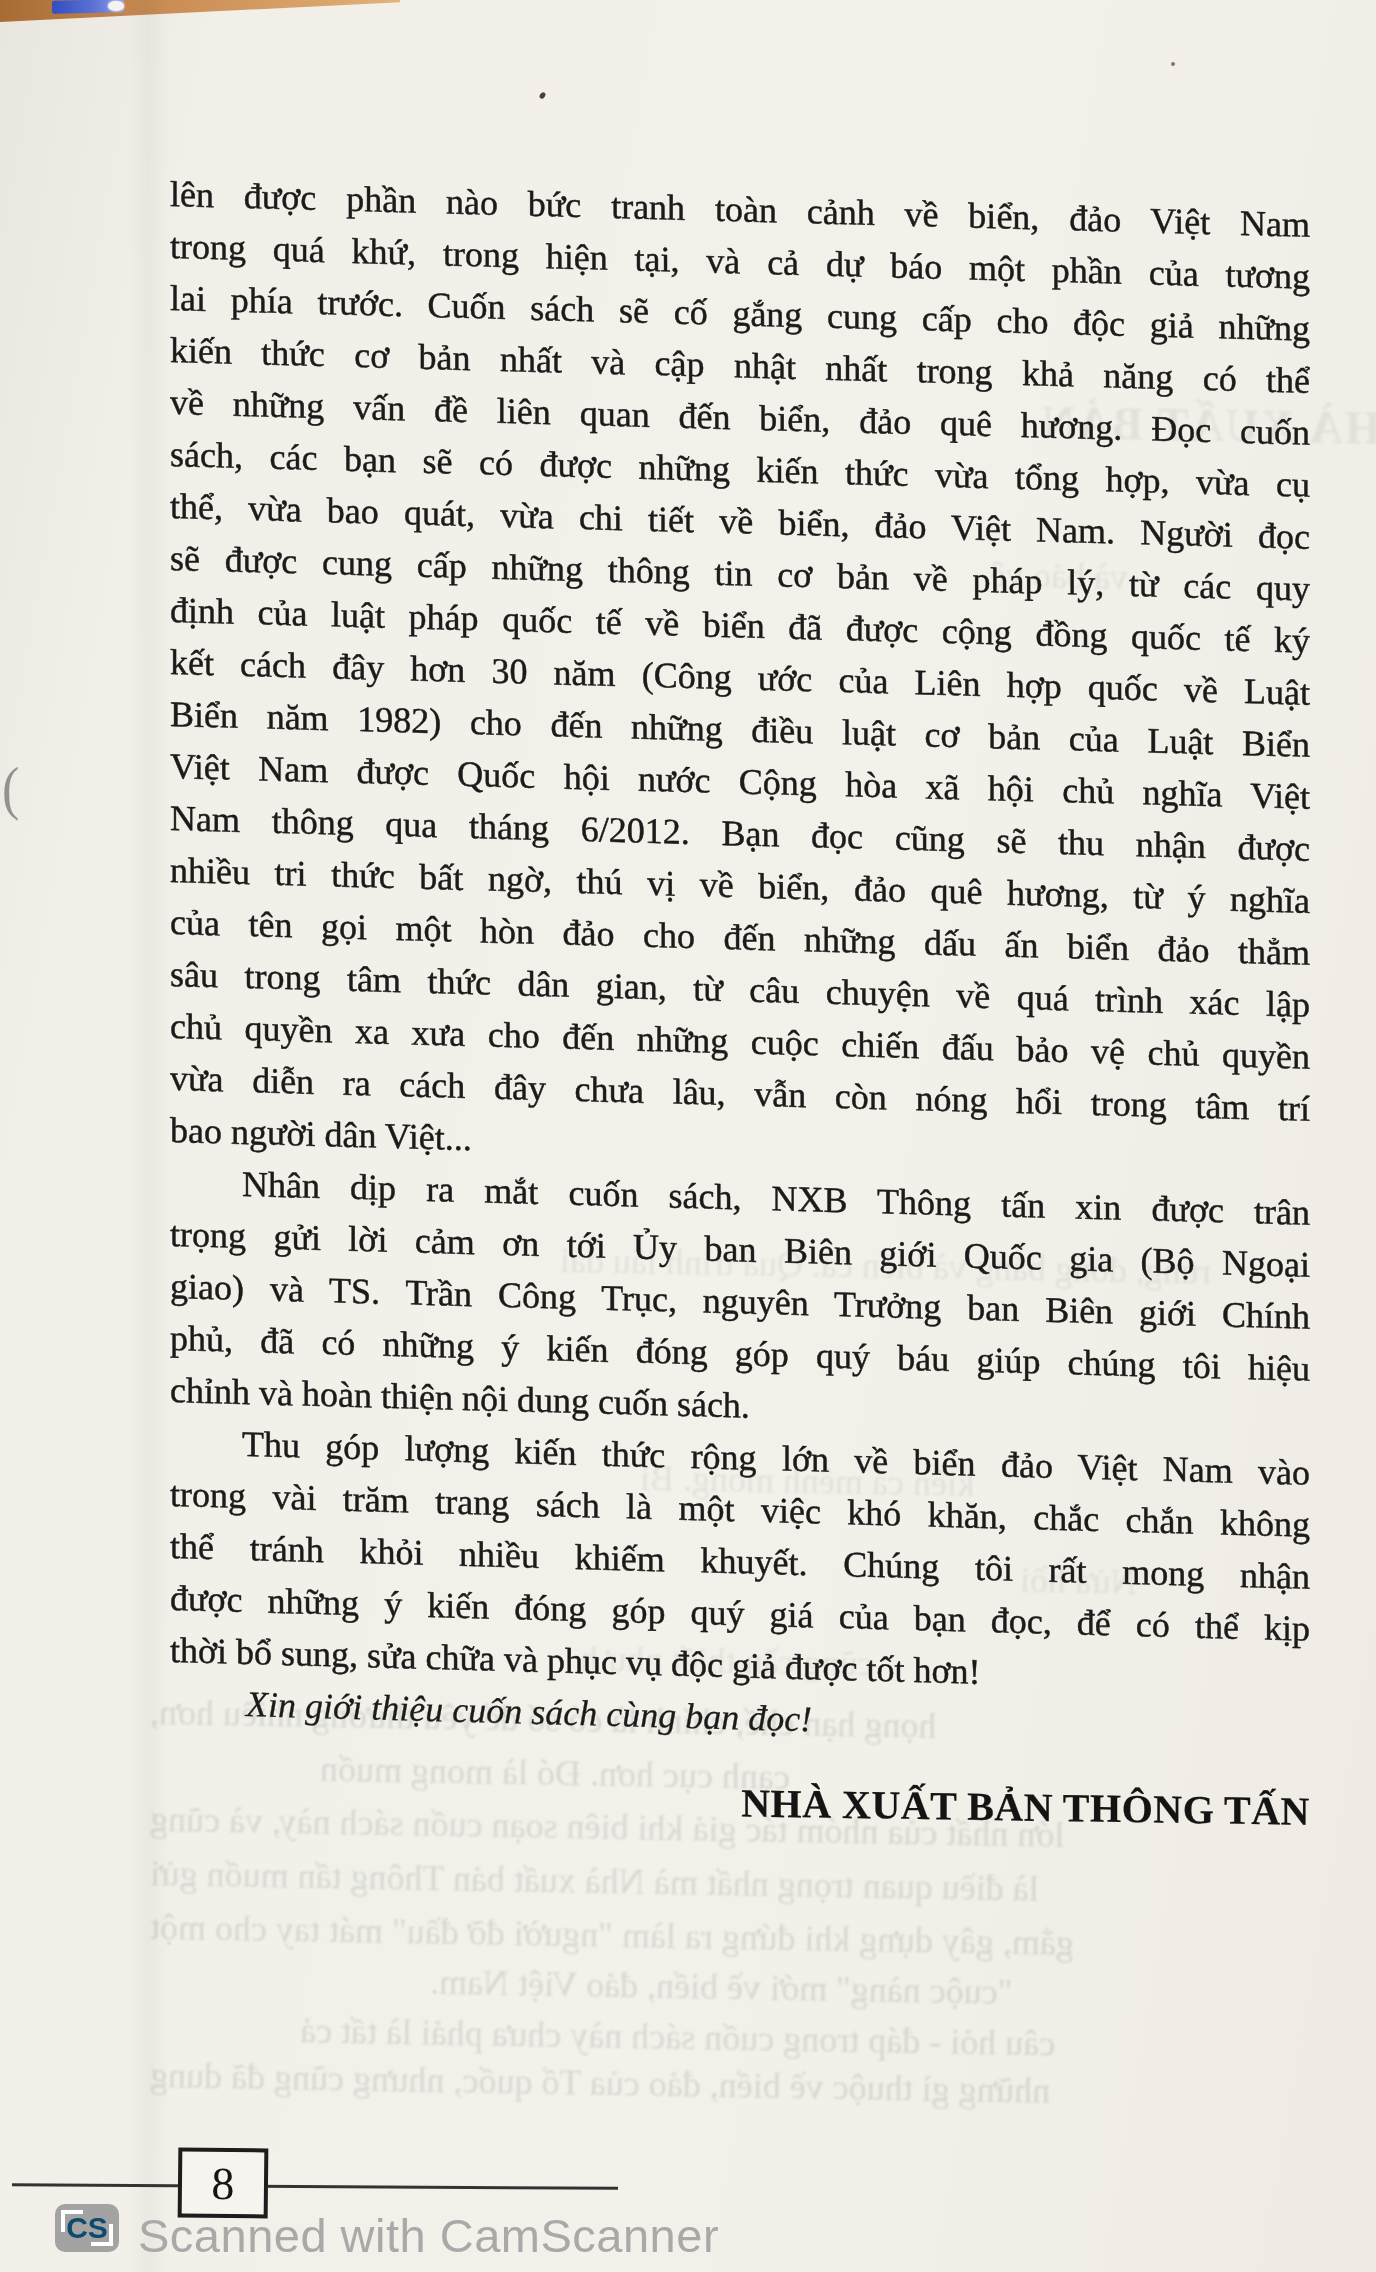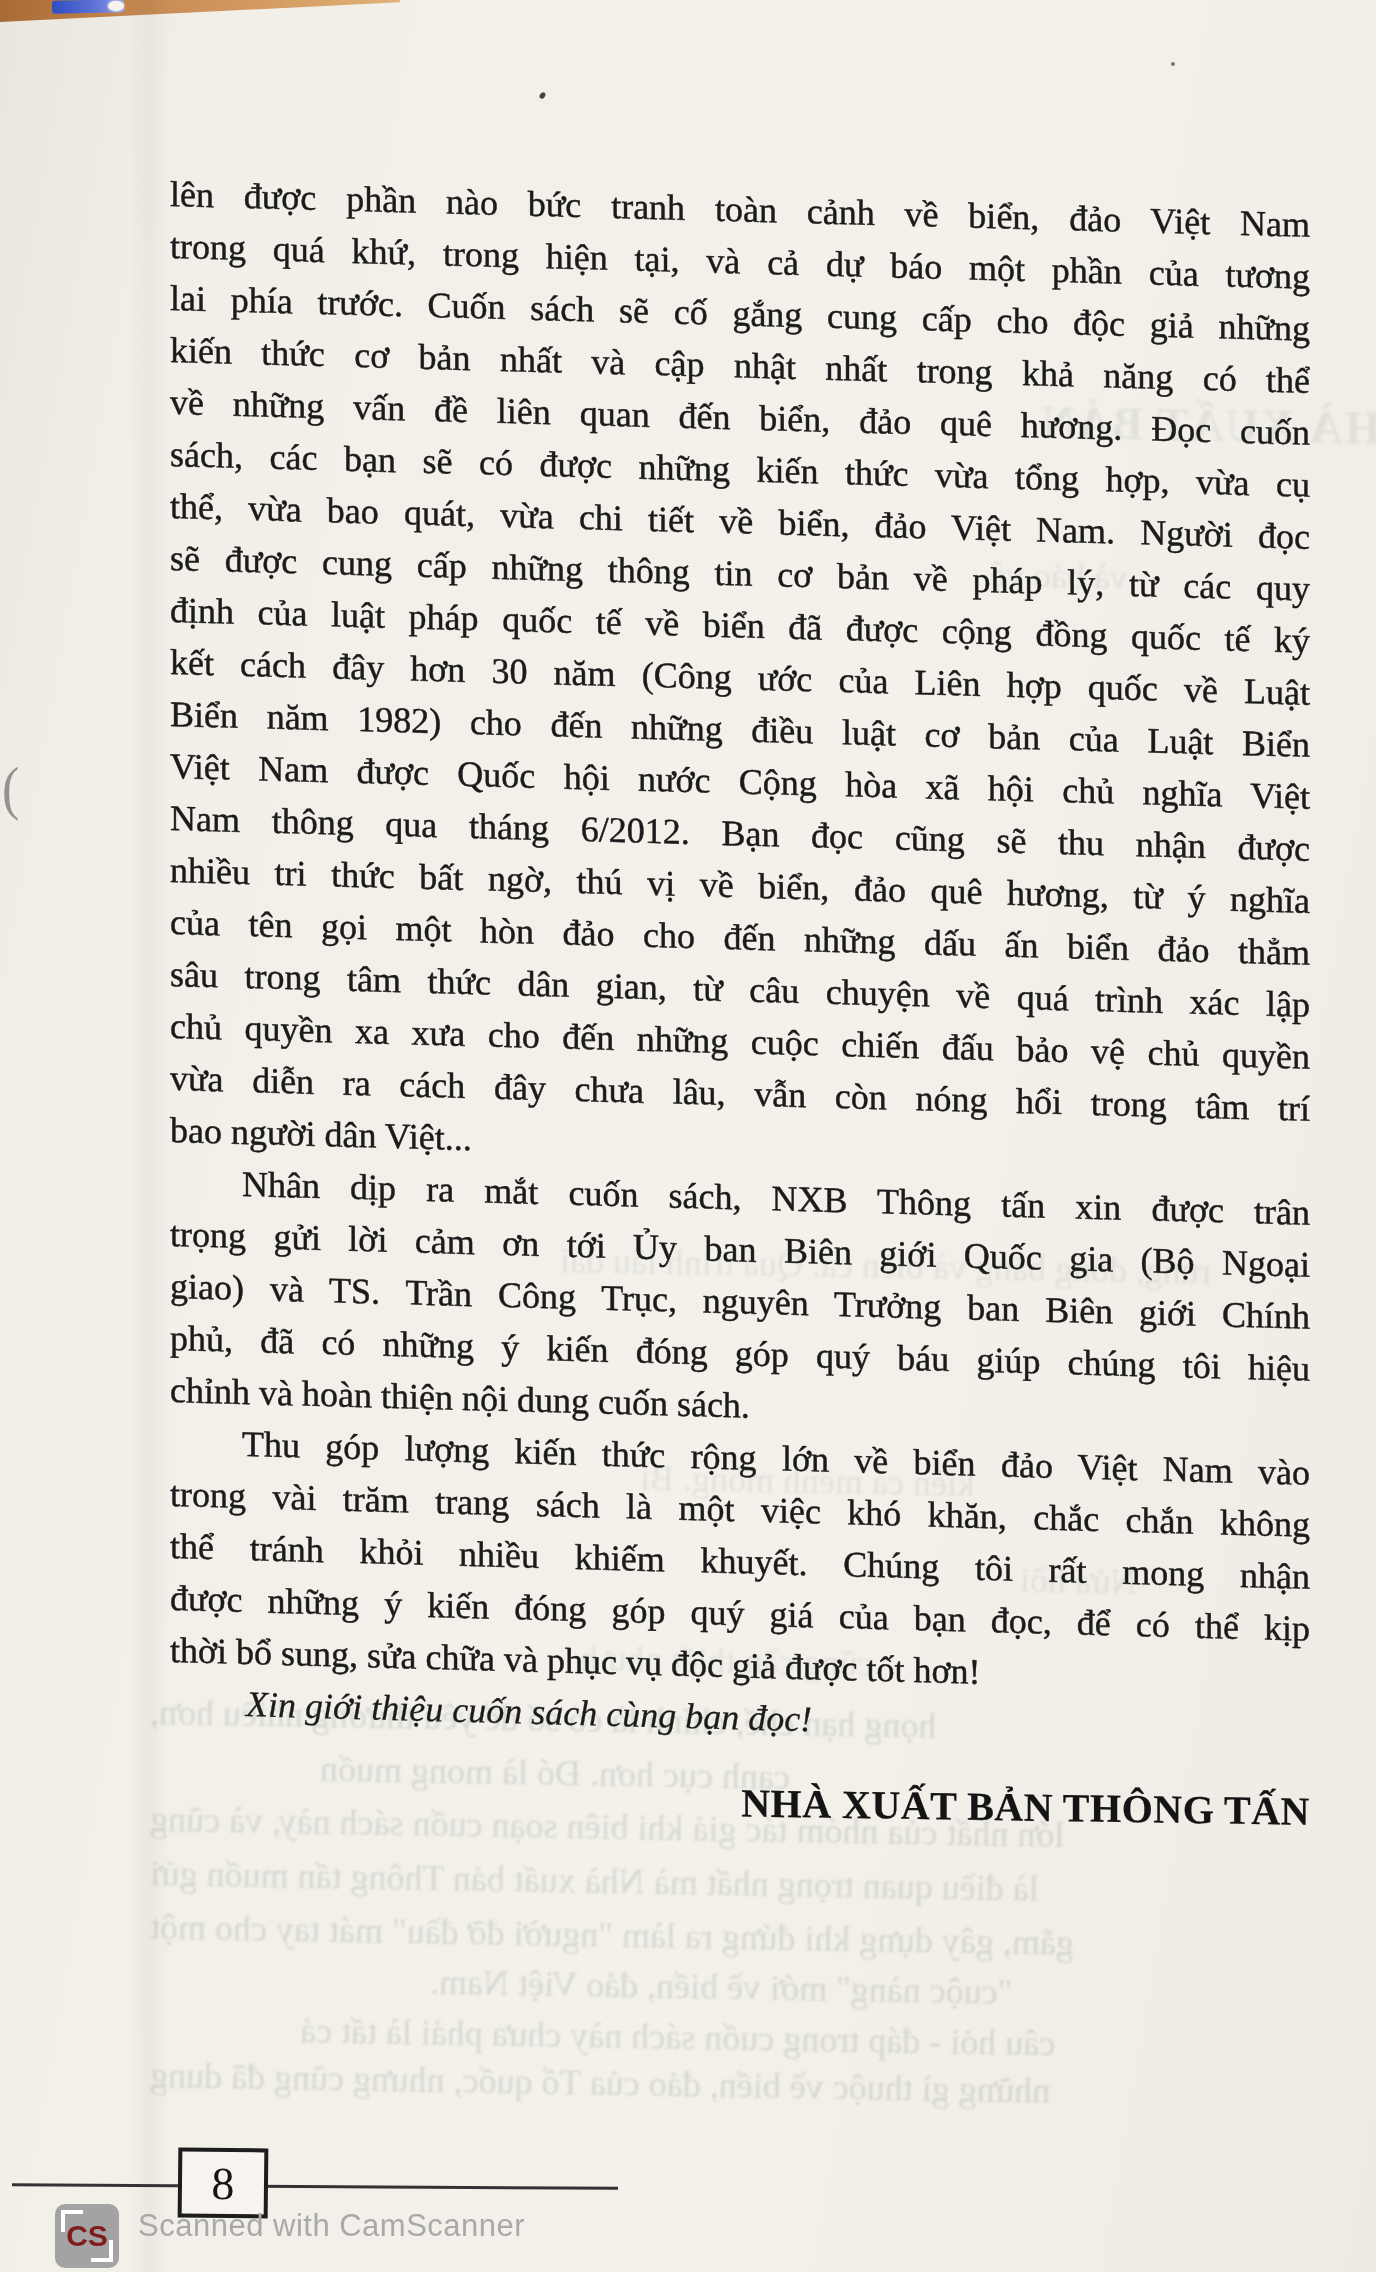--- a/index.html
+++ b/index.html
@@ -71,35 +71,35 @@
   }
   .pageno-box{
     position:absolute;left:178px;top:2148px;width:90px;height:70px;
     background:#f7f4ef;border:4px solid #1d1d1d;box-sizing:border-box;
     display:flex;align-items:center;justify-content:center;
     transform:rotate(.6deg);
     font-size:46px;color:#151515;
   }
   
   .cs-logo{
-    position:absolute;left:55px;top:2204px;width:64px;height:64px;border-radius:10px;
+    position:absolute;left:55px;top:2204px;width:64px;height:48px;border-radius:10px;
     background:#a3a3a3;display:flex;align-items:center;justify-content:center;
-    font-family:"Liberation Sans",sans-serif;font-weight:bold;font-size:30px;color:#7f1d1d;
+    font-family:"Liberation Sans",sans-serif;font-weight:bold;font-size:30px;color:#0c4a6e;
   }
   .cs-logo::before{
     content:"";position:absolute;left:6px;top:6px;width:18px;height:18px;
     border-left:4px solid #fff;border-top:4px solid #fff;
   }
   .cs-logo::after{
     content:"";position:absolute;right:6px;bottom:6px;width:18px;height:18px;
     border-right:4px solid #fff;border-bottom:4px solid #fff;
   }
   .cs-text{
     position:absolute;left:138px;top:2208px;
-    font-family:"Liberation Sans",sans-serif;font-size:31px;color:#a9a9a9;
+    font-family:"Liberation Sans",sans-serif;font-size:47px;color:#a9a9a9;
     letter-spacing:.5px;
   }
 </style>
 </head>
 <body>
 
 <div class="desk-wedge"></div>
 <div class="desk-object"></div>
 <div class="desk-glint"></div>
 <div class="gutter"></div>

